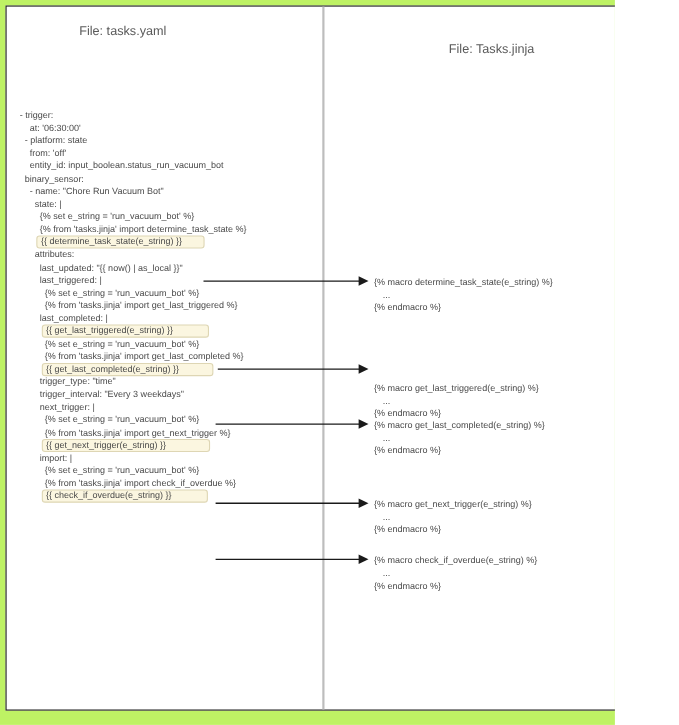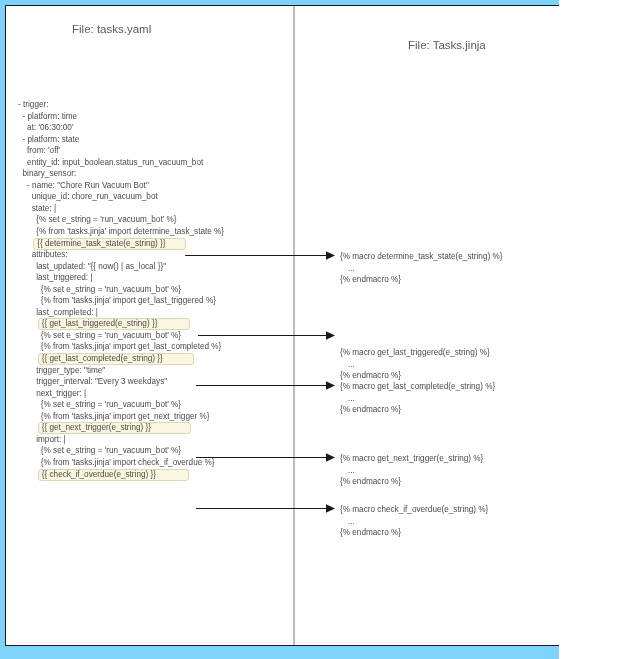--- a/index.html
+++ b/index.html
@@ -5,21 +5,21 @@
   html, body {
     margin: 0;
     padding: 0;
     background: #ffffff;
     font-family: "Liberation Sans", sans-serif;
   }
   #canvas {
     position: relative;
     width: 559px;
     height: 659px;
-    background: #7dd3fc;
+    background: #bef264;
     overflow: hidden;
   }
   
   .outer-frame {
     position: absolute;
     left: 5px;
     top: 5px;
     width: 603px;
     height: 641px;
     border: 1px solid #1a1a1a;
@@ -98,28 +98,26 @@
 <div id="canvas">
 
   <div class="outer-frame"></div>
 
   <div class="panel-divider"></div>
 
   <div class="panel-title" id="title-left">File: tasks.yaml</div>
 
   <div class="code-pane" id="yaml-pane">
       <div class="code-line">- trigger:</div>
-      <div class="code-line">  - platform: time</div>
       <div class="code-line">    at: '06:30:00'</div>
       <div class="code-line">  - platform: state</div>
       <div class="code-line">    from: 'off'</div>
       <div class="code-line">    entity_id: input_boolean.status_run_vacuum_bot</div>
       <div class="code-line">  binary_sensor:</div>
       <div class="code-line">    - name: "Chore Run Vacuum Bot"</div>
-      <div class="code-line">      unique_id: chore_run_vacuum_bot</div>
       <div class="code-line">      state: |</div>
       <div class="code-line">        {% set e_string = 'run_vacuum_bot' %}</div>
       <div class="code-line">        {% from 'tasks.jinja' import determine_task_state %}</div>
       <div class="code-line"><span>        </span><span class="chip w1">{{ determine_task_state(e_string) }}</span></div>
       <div class="code-line">      attributes:</div>
       <div class="code-line">        last_updated: "{{ now() | as_local }}"</div>
       <div class="code-line">        last_triggered: |</div>
       <div class="code-line">          {% set e_string = 'run_vacuum_bot' %}</div>
       <div class="code-line">          {% from 'tasks.jinja' import get_last_triggered %}</div>
       <div class="code-line">        last_completed: |</div>

